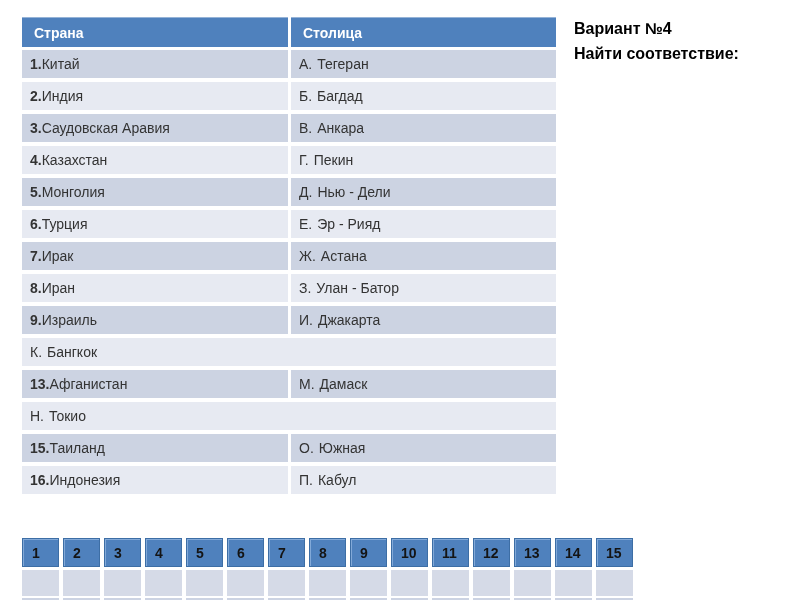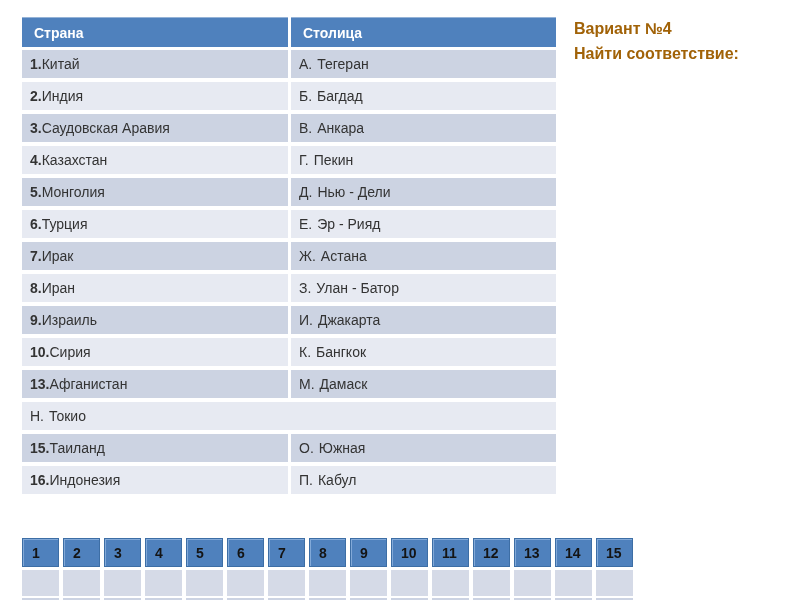--- a/index.html
+++ b/index.html
@@ -33,21 +33,21 @@
   .td.col1 { width: 266px; }
   .td.col2 { flex: 1; }
   .tbody .trow:nth-child(odd)  .td { background: var(--band-dark, #CCD3E2); }
   .tbody .trow:nth-child(even) .td { background: var(--band-light, #E7EAF2); }
   .row-num { font-weight: bold; }
   .cap-name { margin-left: 5px; }
 
   
   .side-title {
     position: absolute; left: 574px; top: 16px;
-    font-size: 16px; font-weight: bold; color: #a16207;
+    font-size: 16px; font-weight: bold; color: #000000;
     line-height: 25px; white-space: nowrap;
   }
 
   
   .answer-grid { position: absolute; left: 22px; top: 538px; }
   .num-row { display: flex; gap: 4px; }
   .num-cell {
     width: 37px; height: 29px;
     background: var(--header-bg, #4F81BD);
     color: #141414; font-weight: bold; font-size: 14px;
@@ -103,21 +103,20 @@
       </div>
       <div class="trow">
         <div class="td col1"><span class="row-num">8.</span><span>Иран</span></div>
         <div class="td col2"><span>З.</span><span class="cap-name">Улан - Батор</span></div>
       </div>
       <div class="trow">
         <div class="td col1"><span class="row-num">9.</span><span>Израиль</span></div>
         <div class="td col2"><span>И.</span><span class="cap-name">Джакарта</span></div>
       </div>
       <div class="trow">
-        <div class="td col1"><span class="row-num">10.</span><span>Сирия</span></div>
         <div class="td col2"><span>К.</span><span class="cap-name">Бангкок</span></div>
       </div>
       <div class="trow">
         <div class="td col1"><span class="row-num">13.</span><span>Афганистан</span></div>
         <div class="td col2"><span>М.</span><span class="cap-name">Дамаск</span></div>
       </div>
       <div class="trow">
         <div class="td col2"><span>Н.</span><span class="cap-name">Токио</span></div>
       </div>
       <div class="trow">

